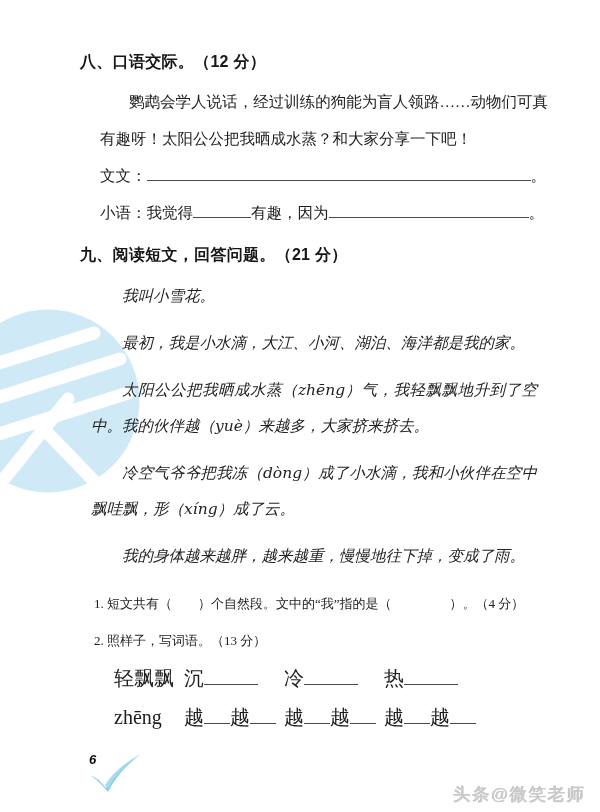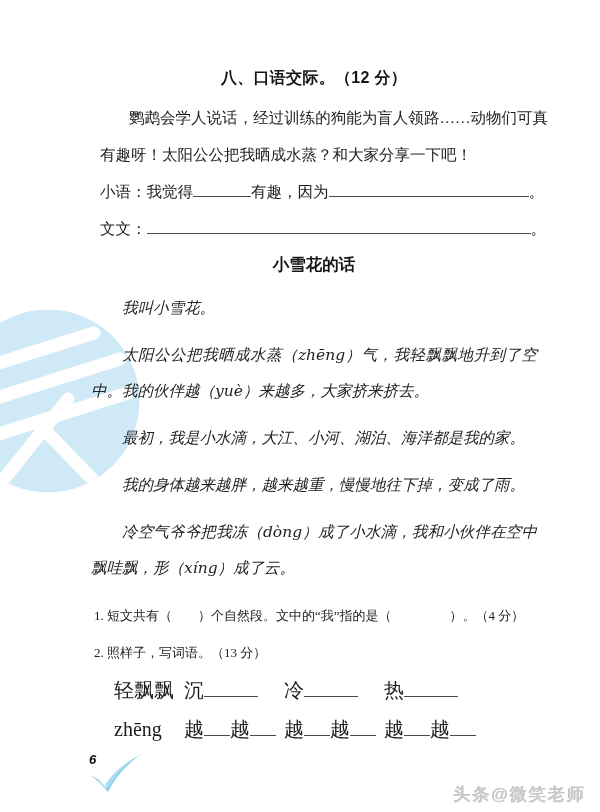--- a/index.html
+++ b/index.html
@@ -16,21 +16,21 @@
   
   .stamp { position: absolute; left: -58px; top: 295px; z-index: 0; }
 
   .content { position: absolute; left: 80px; top: 50px; width: 468px; z-index: 1; }
 
   .sec-heading {
     font-family: "Liberation Sans", "DejaVu Sans", sans-serif;
     font-weight: 700; font-size: 16px; line-height: 24px;
     letter-spacing: 0.3px; color: #161616;
   }
-  .h8 { margin: 16px 0 9px 0; text-align: center; }
+  .h8 { margin: 0 0 9px 0; }
   .h9 { margin: 12px 0 4px 0; }
 
   .para {
     margin: 0 0 0 20px; font-size: 15.5px; line-height: 37px;
     text-indent: 29px; text-align: justify;
   }
   .fill-line { margin: 0 0 0 20px; font-size: 15.5px; line-height: 37px; white-space: nowrap; }
 
   .blank {
     display: inline-block; border-bottom: 1px solid #4a4a4a;
@@ -100,33 +100,33 @@
     <circle cx="106" cy="106" r="94" fill="none" stroke="#ffffff" stroke-width="5"></circle>
   </svg>
 </div>
 
 <div class="content">
 
   <div class="sec-heading h8">八、口语交际。（12 分）</div>
 
   <p class="para">鹦鹉会学人说话，经过训练的狗能为盲人领路……动物们可真有趣呀！太阳公公把我晒成水蒸？和大家分享一下吧！</p>
 
+  <p class="fill-line"><span>文文：</span><span class="blank b384"></span><span>。</span></p>
+
   <p class="fill-line"><span>小语：我觉得</span><span class="blank b58"></span><span>有趣，因为</span><span class="blank b200"></span><span>。</span></p>
 
-  <p class="fill-line"><span>文文：</span><span class="blank b384"></span><span>。</span></p>
+  <div class="sec-heading h9">九、阅读短文，回答问题。（21 分）</div>
 
-
-  <div class="passage-title">小雪花的话</div>
 
   <div class="passage">
     <p>我叫小雪花。</p>
+    <p>最初，我是小水滴，大江、小河、湖泊、海洋都是我的家。</p>
     <p>太阳公公把我晒成水蒸（zhēng）气，我轻飘飘地升到了空中。我的伙伴越（yuè）来越多，大家挤来挤去。</p>
-    <p>最初，我是小水滴，大江、小河、湖泊、海洋都是我的家。</p>
+    <p>冷空气爷爷把我冻（dòng）成了小水滴，我和小伙伴在空中飘哇飘，形（xíng）成了云。</p>
     <p>我的身体越来越胖，越来越重，慢慢地往下掉，变成了雨。</p>
-    <p>冷空气爷爷把我冻（dòng）成了小水滴，我和小伙伴在空中飘哇飘，形（xíng）成了云。</p>
   </div>
 
   <p class="q"><span>1. 短文共有（</span><span class="gap g26"></span><span>）个自然段。文中的“我”指的是（</span><span class="gap g58"></span><span>）。（4 分）</span></p>
 
   <p class="q">2. 照样子，写词语。（13 分）</p>
 
   <div class="ex-row">
     <span class="example">轻飘飘</span>
     <span class="item"><span>沉</span><span class="blank b54"></span></span>
     <span class="item"><span>冷</span><span class="blank b54"></span></span>

